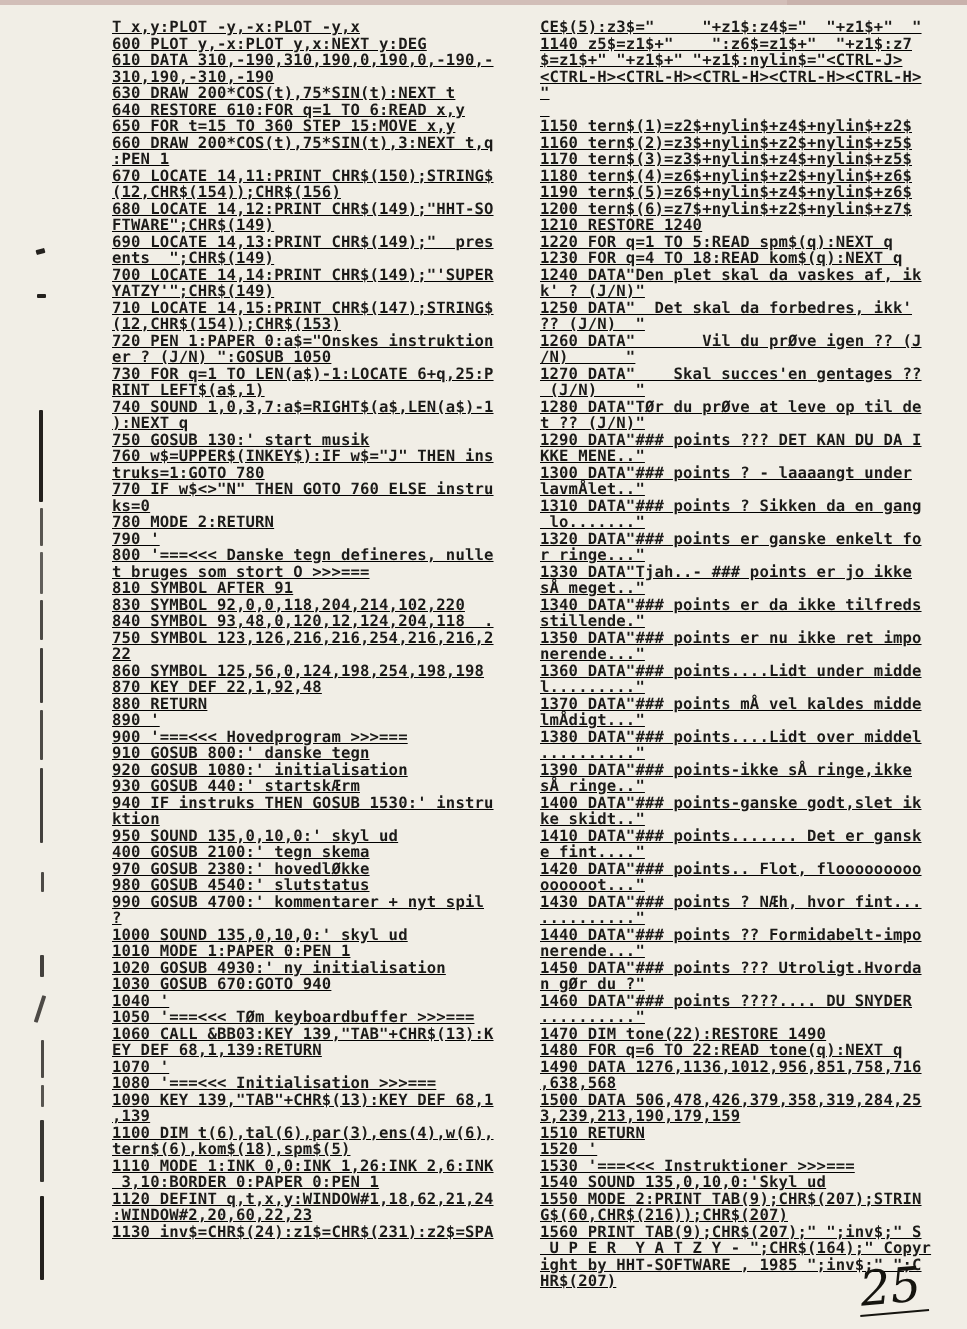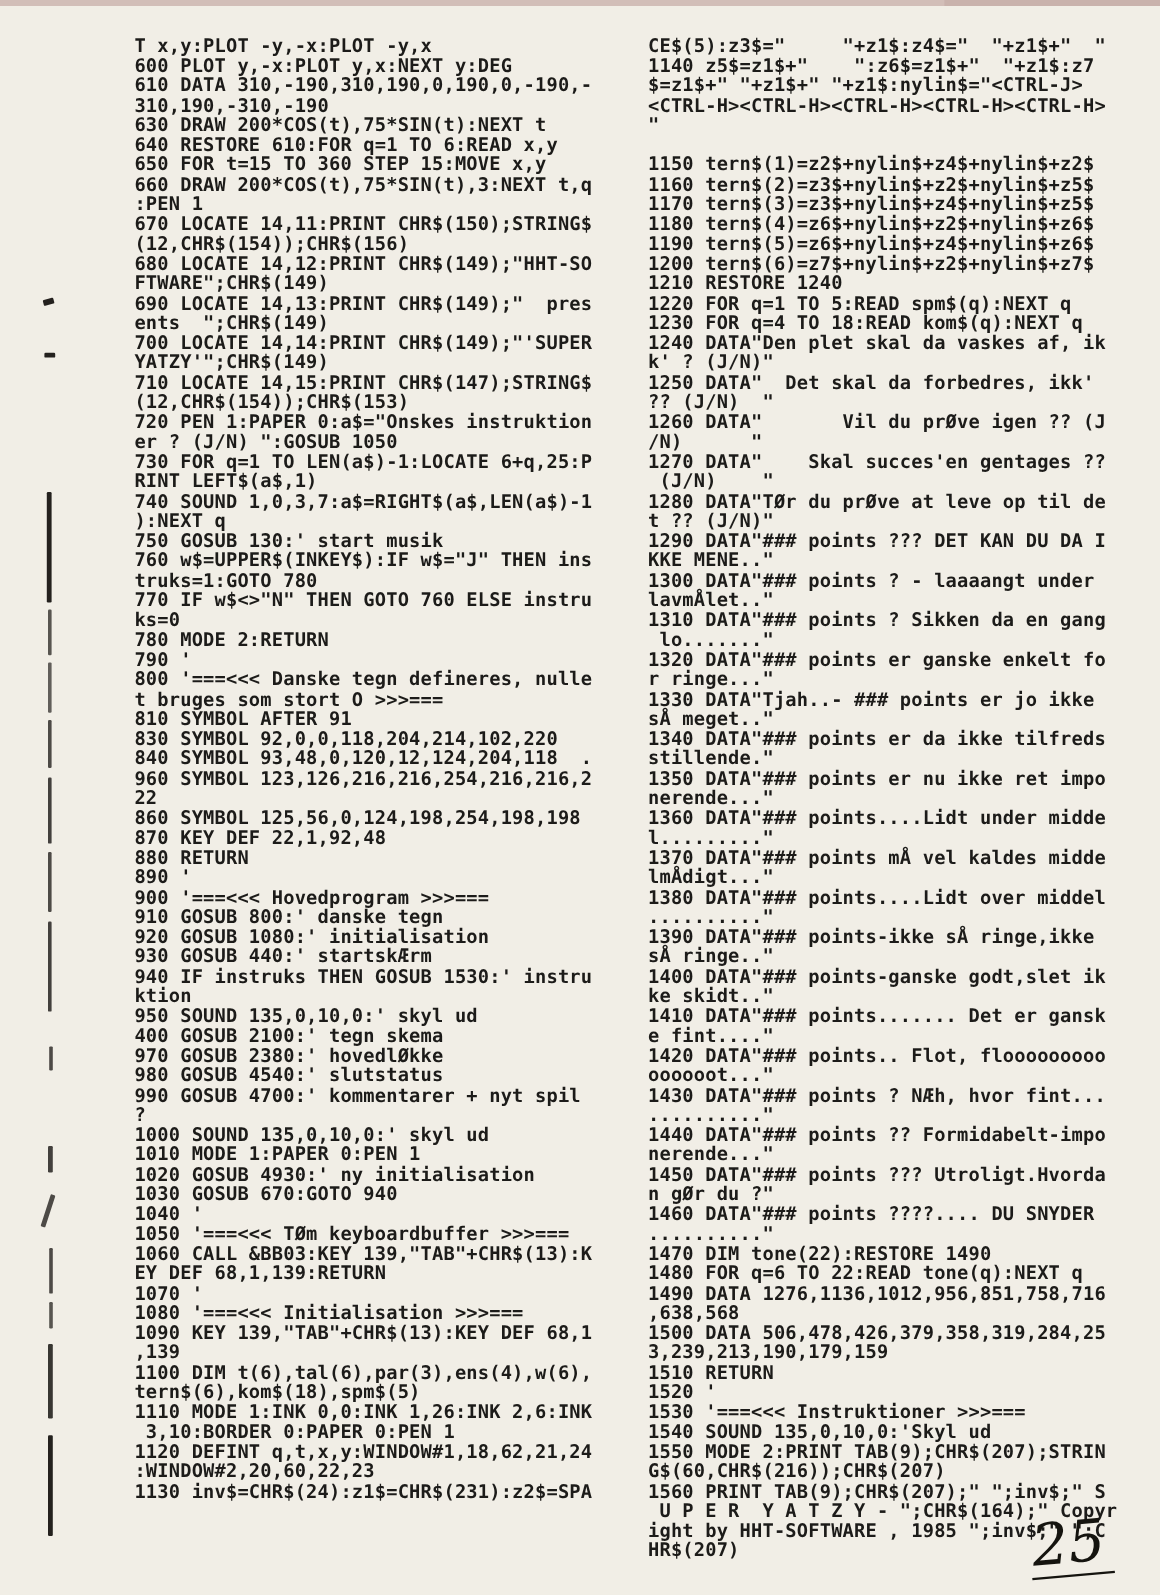--- a/index.html
+++ b/index.html
@@ -22,22 +22,23 @@
   }
   .scan-edge-top::after {
     content: "";
     position: absolute;
     right: 0; top: 0;
     width: 180px; height: 5px;
     background: #c9b2ac;
   }
   .code-column {
     position: absolute;
-    top: 30px;
+    top: 19px;
     width: 400px;
+    text-decoration: underline;
   }
   .col-left  { left: 112px; }
   .col-right { left: 540px; }
   .code-line {
     white-space: pre;
     font-family: "DejaVu Sans Mono", monospace;
     font-weight: bold;
     font-size: 15.6px;
     line-height: 16.5px;
     letter-spacing: 0.15px;
@@ -118,21 +119,21 @@
       <div class="code-line">truks=1:GOTO 780</div>
       <div class="code-line">770 IF w$&lt;&gt;"N" THEN GOTO 760 ELSE instru</div>
       <div class="code-line">ks=0</div>
       <div class="code-line">780 MODE 2:RETURN</div>
       <div class="code-line">790 '</div>
       <div class="code-line">800 '===&lt;&lt;&lt; Danske tegn defineres, nulle</div>
       <div class="code-line">t bruges som stort O &gt;&gt;&gt;===</div>
       <div class="code-line">810 SYMBOL AFTER 91</div>
       <div class="code-line">830 SYMBOL 92,0,0,118,204,214,102,220</div>
       <div class="code-line">840 SYMBOL 93,48,0,120,12,124,204,118  .</div>
-      <div class="code-line">960 SYMBOL 123,126,216,216,254,216,216,2</div>
+      <div class="code-line">750 SYMBOL 123,126,216,216,254,216,216,2</div>
       <div class="code-line">22</div>
       <div class="code-line">860 SYMBOL 125,56,0,124,198,254,198,198</div>
       <div class="code-line">870 KEY DEF 22,1,92,48</div>
       <div class="code-line">880 RETURN</div>
       <div class="code-line">890 '</div>
       <div class="code-line">900 '===&lt;&lt;&lt; Hovedprogram &gt;&gt;&gt;===</div>
       <div class="code-line">910 GOSUB 800:' danske tegn</div>
       <div class="code-line">920 GOSUB 1080:' initialisation</div>
       <div class="code-line">930 GOSUB 440:' startskÆrm</div>
       <div class="code-line">940 IF instruks THEN GOSUB 1530:' instru</div>

